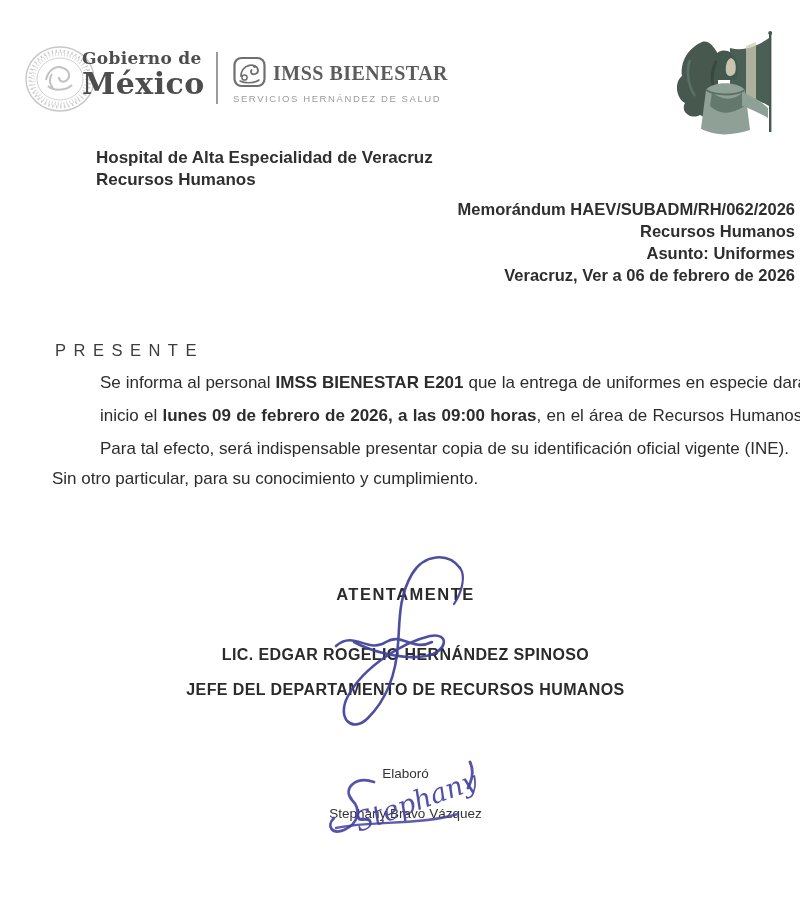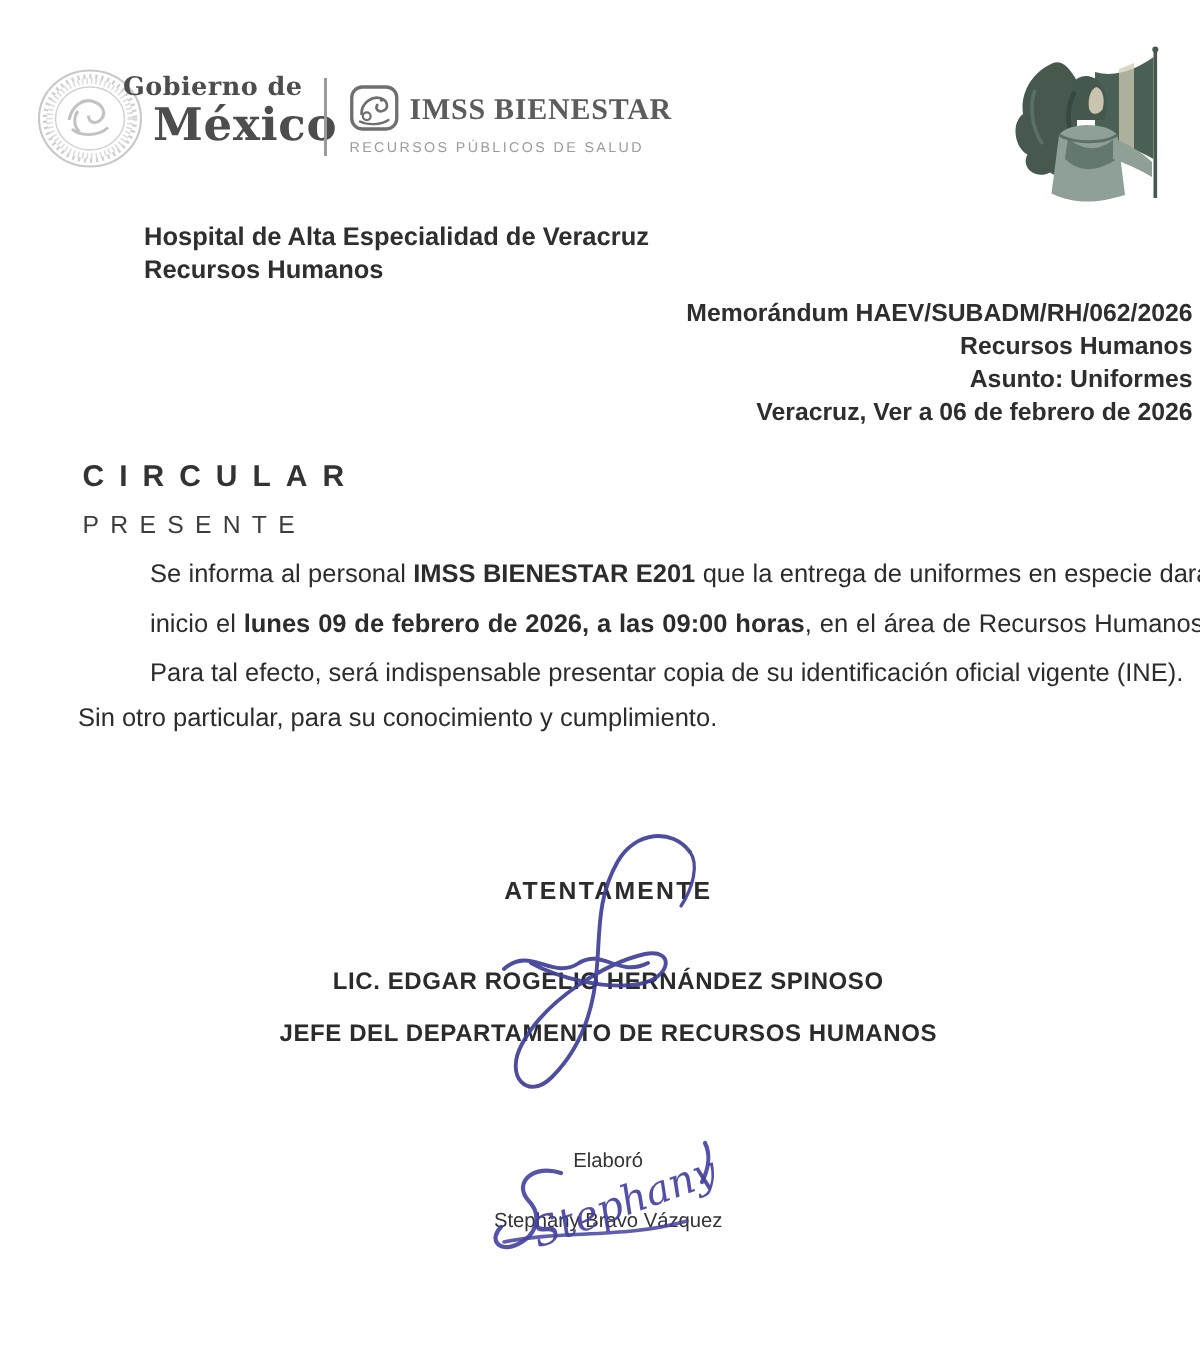--- a/index.html
+++ b/index.html
@@ -11,21 +11,21 @@
     font-family:"Liberation Sans", sans-serif;
     color:#2d2d2d;
     overflow:hidden;
     padding-left:38px;
   }
   
   .seal{position:absolute;left:22px;top:44px;width:76px;height:70px;}
   .gob-text{position:absolute;left:82px;top:50px;color:#4d4d4d;
     font-family:"DejaVu Serif", serif;line-height:1;}
   .gob-line1{font-size:17px;font-weight:bold;letter-spacing:.3px;}
-  .gob-line2{font-size:30px;font-weight:bold;margin-top:2px;letter-spacing:.5px;margin-left:20px;}
+  .gob-line2{font-size:30px;font-weight:bold;margin-top:2px;letter-spacing:.5px;}
   .logo-divider{position:absolute;left:216px;top:52px;width:2px;height:52px;background:#9a9a9a;}
   .imss{position:absolute;left:233px;top:56px;}
   .imss-row{display:flex;align-items:center;gap:6px;}
   .imss-title{font-family:Liberation Serif, serif;font-weight:bold;font-size:20px;
     color:#5c5c5c;letter-spacing:.5px;white-space:nowrap;}
   .imss-sub{margin-top:3px;font-size:9.5px;letter-spacing:1.6px;color:#9c9c9c;white-space:nowrap;}
   .flag-illu{position:absolute;left:668px;top:26px;width:116px;height:112px;}
 
   
   .addresser{position:absolute;left:52px;top:147px;font-weight:bold;font-size:17px;line-height:22px;color:#2f2f2f;margin-left:44px;}
@@ -78,21 +78,21 @@
     <div class="imss-row">
       <svg width="34" height="34" viewBox="0 0 34 34">
         <rect x="1.5" y="2" width="30" height="28" rx="7" fill="none" stroke="#6f6f6f" stroke-width="2.2"></rect>
         <path d="M8,20 C8,12 16,7 22,10 C26,12 26,17 22,18 C19,19 17,16.5 18.5,14" fill="none" stroke="#6f6f6f" stroke-width="1.8" stroke-linecap="round"></path>
         <circle cx="21.5" cy="10.5" r="1.4" fill="#6f6f6f"></circle>
         <circle cx="11.5" cy="21.5" r="2.6" fill="none" stroke="#6f6f6f" stroke-width="1.5"></circle>
         <path d="M7,25 C12,27.5 21,27.5 26,24" fill="none" stroke="#6f6f6f" stroke-width="1.6" stroke-linecap="round"></path>
       </svg>
       <div class="imss-title">IMSS BIENESTAR</div>
     </div>
-    <div class="imss-sub">RECURSOS PÚBLICOS DE SALUD</div>
+    <div class="imss-sub">SERVICIOS HERNÁNDEZ DE SALUD</div>
   </div>
 
   <svg class="flag-illu" viewBox="0 0 116 112">
 
     <rect x="101" y="8" width="2.4" height="98" fill="#44584e"></rect>
     <circle cx="102.2" cy="7" r="2" fill="#44584e"></circle>
 
     <path d="M101,12 L101,80 C88,73 72,66 62,63 L62,22 C76,26 90,20 101,12 Z" fill="#4a6055"></path>
     <path d="M78,20 L78,69 L88,74 L88,16 Z" fill="#cfcbb6" opacity="0.75"></path>
 
@@ -116,21 +116,20 @@
     <div>Recursos Humanos</div>
   </div>
 
   <div class="memo-block">
     <div>Memorándum HAEV/SUBADM/RH/062/2026</div>
     <div>Recursos Humanos</div>
     <div>Asunto: Uniformes</div>
     <div>Veracruz, Ver a 06 de febrero de 2026</div>
   </div>
 
-  <div class="circular">CIRCULAR</div>
   <div class="presente">PRESENTE</div>
 
   <div class="para1"><span>Se informa al personal </span><span style="font-weight: bold;">IMSS BIENESTAR E201</span><span> que la entrega de uniformes en especie dará inicio el </span><span style="font-weight: bold;">lunes 09 de febrero de 2026, a las 09:00 horas</span><span>, en el área de Recursos Humanos. Para tal efecto, será indispensable presentar copia de su identificación oficial vigente (INE).</span></div>
   <div class="para2">Sin otro particular, para su conocimiento y cumplimiento.</div>
 
   <div class="closing">ATENTAMENTE</div>
 
   <svg class="rubric" viewBox="0 0 220 192">
     <g fill="none" stroke="#3f3f99" stroke-width="2.6" stroke-linecap="round" opacity="0.92">
       <path d="M140,20 C128,4 104,6 92,26 C78,50 80,74 78,96 C76,128 66,152 48,170 C32,186 16,170 28,148 C44,118 84,94 110,88 C130,84 128,104 106,108 C84,112 52,104 34,94"></path>

